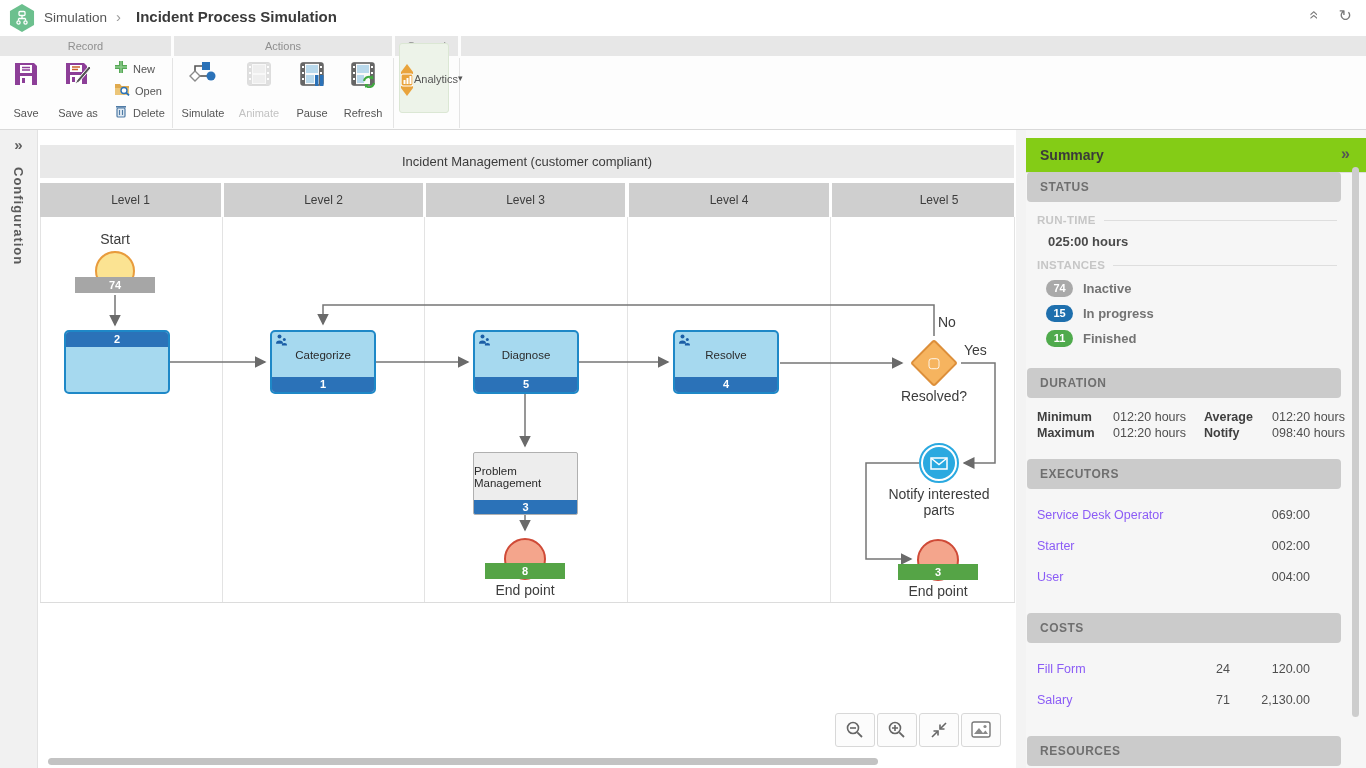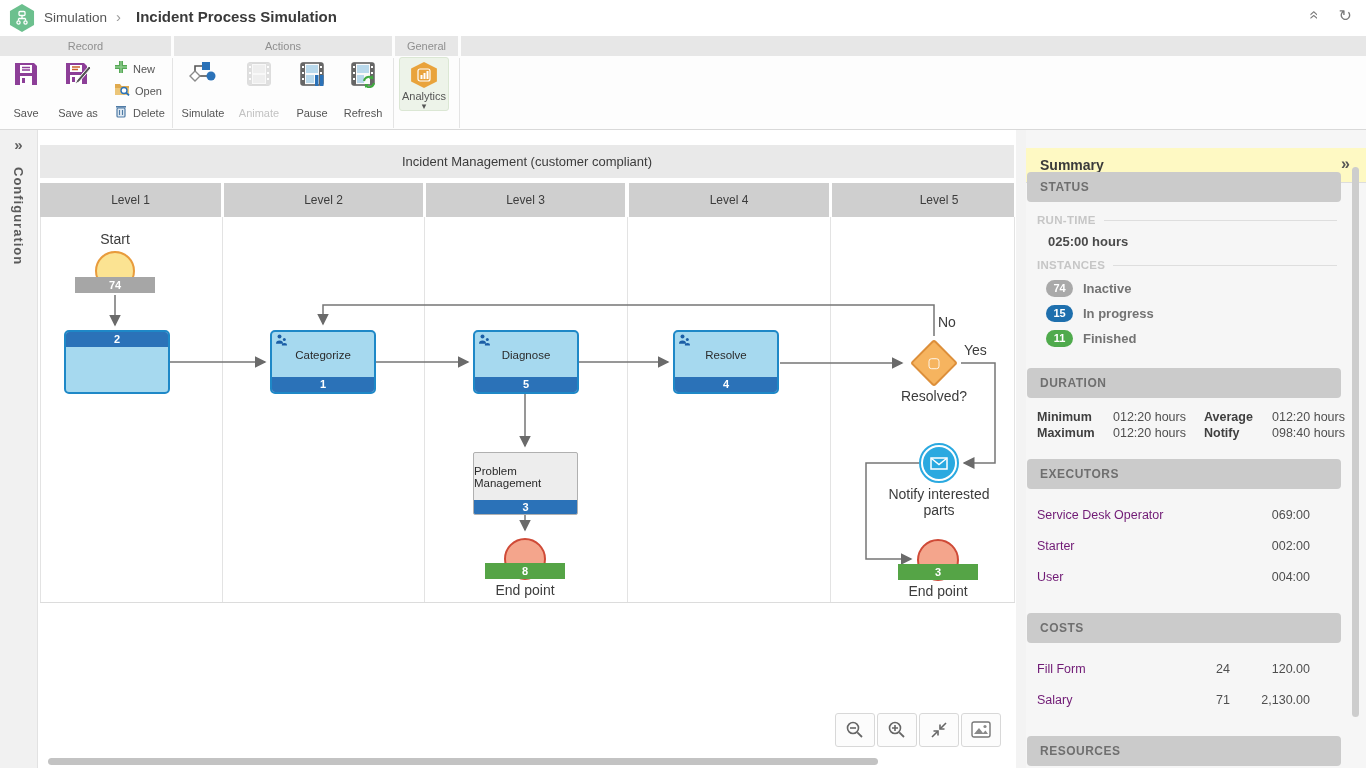--- a/index.html
+++ b/index.html
@@ -18,22 +18,22 @@
   
   #ribbon { position:absolute; left:0; top:36px; width:1366px; height:94px; background:#fdfdfd; border-bottom:1px solid #d9d9d9; }
   .grp-tab { position:absolute; top:0; height:20px; background:#e7e7e7; color:#8f8f8f; font-size:11px; text-align:center; line-height:20px; }
   .grp-sep { position:absolute; top:22px; height:70px; width:1px; background:#e4e4e4; }
   .big-btn { position:absolute; top:24px; width:52px; height:64px; display:flex; flex-direction:column; align-items:center; cursor:pointer; }
   .big-btn .lbl { font-size:11px; color:#555; margin-top:15px; }
   .big-btn.disabled .lbl { color:#c2c2c2; }
   .big-btn.disabled svg { opacity:.45; }
   .small-btn { position:absolute; left:114px; height:18px; display:flex; align-items:center; gap:5px; cursor:pointer; }
   .small-btn .lbl { font-size:11px; color:#555; }
-  .analytics-box { position:absolute; left:399px; top:21px; width:50px; height:54px; background:#edf3e9; border:1px solid #dbe7d4; border-radius:3px;
-                   display:flex; flex-direction:column; align-items:center; cursor:pointer; }
+  .analytics-box { position:absolute; left:399px; top:7px; width:50px; height:70px; background:#edf3e9; border:1px solid #dbe7d4; border-radius:3px;
+                   display:flex; align-items:center; cursor:pointer; }
   .hex { width:30px; height:32px; background:#e9a33c; clip-path:polygon(50% 0,93% 25%,93% 75%,50% 100%,7% 75%,7% 25%);
          display:flex; align-items:center; justify-content:center; margin-top:4px; }
   .analytics-box .lbl { font-size:11px; color:#555; margin-top:2px; }
   .caret { font-size:9px; color:#555; line-height:8px; }
 
   
   #leftstrip { position:absolute; left:0; top:130px; width:38px; height:638px; background:#f1f1f1; border-right:1px solid #e2e2e2; }
   #leftstrip .chev { display:block; text-align:center; font-size:15px; font-weight:bold; color:#5f5f5f; margin-top:6px; cursor:pointer; }
   #leftstrip .vlabel { writing-mode:vertical-rl; font-size:13px; font-weight:bold; color:#5a5a5a; margin:14px auto 0; display:block; letter-spacing:1px; }
 
@@ -64,36 +64,36 @@
   .msg-ev .inner { width:32px; height:32px; border-radius:50%; background:#2aa9e0; display:flex; align-items:center; justify-content:center; }
 
   
   .zoombar { position:absolute; left:797px; top:583px; display:flex; gap:2px; }
   .zoombar .zb { width:40px; height:34px; background:#fcfcfc; border:1px solid #d8d8d8; border-radius:3px;
                  display:flex; align-items:center; justify-content:center; cursor:pointer; }
   .hscroll { position:absolute; left:10px; top:628px; width:830px; height:7px; background:#c3c3c3; border-radius:4px; cursor:pointer; }
 
   
   #panel { position:absolute; left:1026px; top:130px; width:340px; height:638px; background:#f6f6f6; }
-  #panel-header { position:absolute; left:0; top:18px; width:340px; height:35px; background:#fef9c3; border-bottom:1px solid #dddddd; }
+  #panel-header { position:absolute; left:0; top:8px; width:340px; height:35px; background:#84cc16; border-bottom:1px solid #dddddd; }
   #panel-header .t { position:absolute; left:14px; top:9px; font-size:14px; font-weight:bold; color:#3a3a3a; }
   #panel-header .chev { position:absolute; right:16px; top:7px; font-size:16px; font-weight:bold; color:#555; cursor:pointer; }
   .sec-pill { position:absolute; left:1px; width:314px; height:30px; background:#cbcbcb; border-radius:4px;
               font-size:12px; font-weight:bold; color:#6f6f6f; letter-spacing:.5px; line-height:30px; padding-left:13px; }
   .sub-row { position:absolute; left:11px; width:300px; display:flex; align-items:center; }
   .sub-row .sl { font-size:11.5px; font-weight:bold; color:#c6c6c6; letter-spacing:.3px; white-space:nowrap; }
   .sub-row .rule { flex:1; height:1px; background:#dedede; margin-left:8px; }
   .rt-val { position:absolute; left:22px; font-size:13px; font-weight:bold; color:#4a4a4a; }
   .badge-row { position:absolute; left:20px; height:18px; display:flex; align-items:center; gap:10px; }
   .badge { min-width:27px; height:17px; border-radius:9px; color:#fff; font-size:11px; font-weight:bold;
            display:flex; align-items:center; justify-content:center; padding:0 4px; }
   .badge-lbl { font-size:13px; font-weight:bold; color:#737373; }
   .dur-lbl { position:absolute; font-size:12.5px; font-weight:bold; color:#3f3f3f; }
   .dur-val { position:absolute; font-size:12.5px; color:#4f4f4f; }
-  .exec-lbl { position:absolute; left:11px; font-size:12.5px; color:#701a75; }
+  .exec-lbl { position:absolute; left:11px; font-size:12.5px; color:#8b5cf6; }
   .exec-val { position:absolute; left:200px; width:84px; text-align:right; font-size:12.5px; color:#4f4f4f; }
   .cost-cnt { position:absolute; left:170px; width:34px; text-align:right; font-size:12.5px; color:#4f4f4f; }
   .cost-val { position:absolute; left:220px; width:64px; text-align:right; font-size:12.5px; color:#4f4f4f; }
   .vscroll { position:absolute; left:326px; top:37px; width:7px; height:550px; background:#cdcdcd; border-radius:4px; cursor:pointer; }
 </style>
 </head>
 <body>
 
 <div id="topbar">
   <div id="logo">

